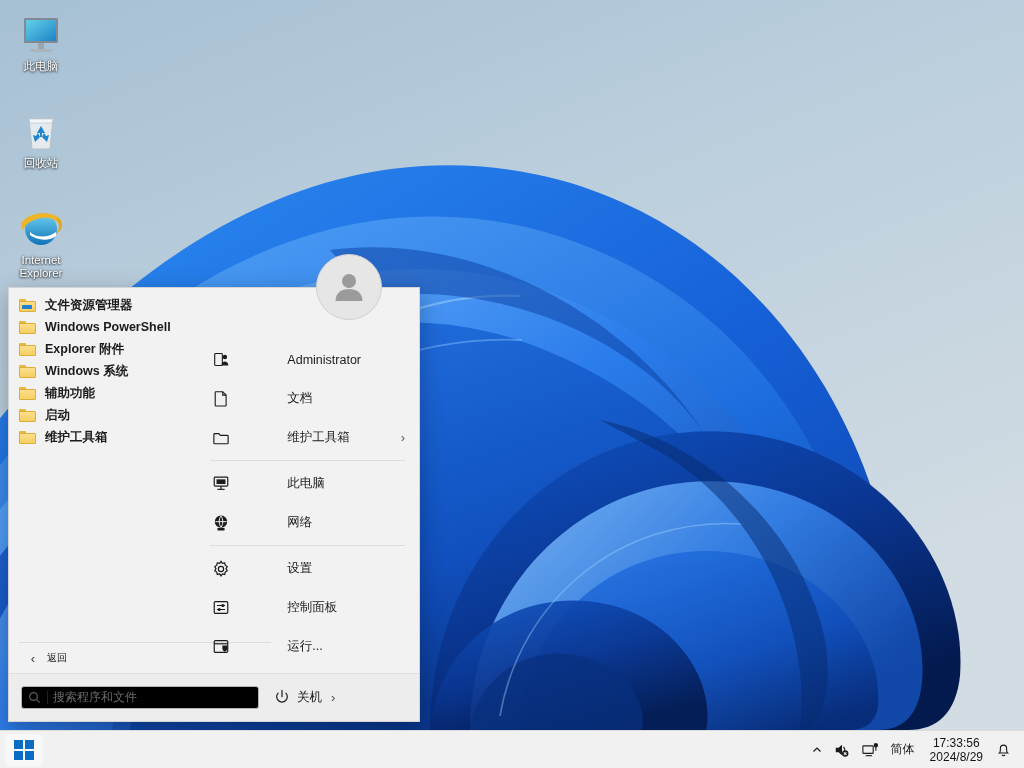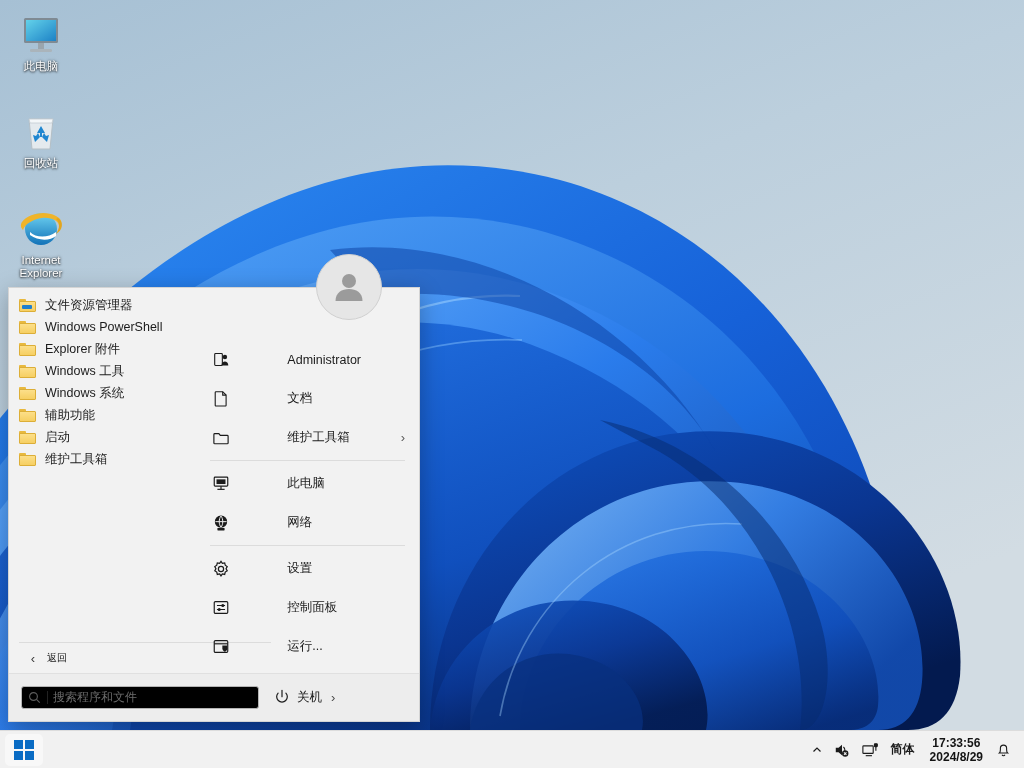--- a/index.html
+++ b/index.html
@@ -21,21 +21,21 @@
     text-shadow:0 0 3px rgba(0,0,0,.75),0 1px 2px rgba(0,0,0,.65); word-break:break-word; }
 
   
   #startmenu { position:absolute; left:8px; top:287px; width:412px; height:435px;
     background:#f2f2f2; border:1px solid #d4d4d4;
     box-shadow:0 6px 22px rgba(0,0,0,.28); display:flex; flex-direction:column; }
   #menu-body { flex:1; display:flex; position:relative; min-height:0; }
 
   
   #prog-list { width:252px; padding:6px 0 0 0; }
-  .prog-item { display:flex; align-items:center; height:22px; padding:0 8px 0 10px; cursor:default; }
+  .prog-item { display:flex; align-items:center; height:22px; padding:0 8px 0 10px; cursor:default;font-weight:bold; }
   .prog-item .pi-icon { width:18px; height:15px; margin-right:8px; flex:none; position:relative; }
   .prog-item .pi-label { font-size:12.5px; color:#1b1b1b; white-space:nowrap; }
 
   .folder { position:absolute; left:0; top:1px; width:17px; height:13px; }
   .folder .tab  { position:absolute; left:0; top:0; width:7px; height:3px;
     background:#e8b93f; border-radius:1px 1px 0 0; }
   .folder .body { position:absolute; left:0; top:2px; width:17px; height:11px;
     background:linear-gradient(180deg,#fcdf8a 0%,#f6cf62 100%);
     border:1px solid #dcae37; border-radius:1px; }
   .folder .band { position:absolute; left:3px; top:6px; width:10px; height:4px;
@@ -81,21 +81,21 @@
 
   
   #taskbar { position:absolute; left:0; bottom:0; width:1024px; height:38px;
     background:#f1f1f1; border-top:1px solid #dcdcdc; display:flex; align-items:center; }
   #start-btn { margin-left:5px; width:38px; height:32px; border-radius:5px; background:#f8f8f8;
     display:flex; align-items:center; justify-content:center; cursor:default; }
   .win-logo { display:grid; grid-template-columns:9px 9px; grid-template-rows:9px 9px;
     gap:2px; }
   .win-logo i { background:#0a6cc4; display:block; }
 
-  #tray { margin-left:auto; display:flex; align-items:center; height:38px; padding-right:8px;font-weight:bold; }
+  #tray { margin-left:auto; display:flex; align-items:center; height:38px; padding-right:8px; }
   .tray-btn { display:flex; align-items:center; justify-content:center; height:30px;
     padding:0 5px; cursor:default; border-radius:3px; color:#1b1b1b; }
   #ime { font-size:12px; color:#1b1b1b; padding:0 7px; }
   #clock { text-align:center; line-height:14px; padding:0 8px; cursor:default; border-radius:3px; }
   #clock div { font-size:12px; color:#141414; }
 </style>
 </head>
 <body>
 
 <div id="screen">
@@ -255,29 +255,20 @@
         <div class="prog-item">
           <span class="pi-icon">
             <span class="folder">
                 <span class="tab"></span>
                 <span class="body"></span>
               </span>
           </span>
           <span class="pi-label">Explorer 附件</span>
         </div>
 
-        <div class="prog-item">
-          <span class="pi-icon">
-            <span class="folder">
-                <span class="tab"></span>
-                <span class="body"></span>
-              </span>
-          </span>
-          <span class="pi-label">Windows 工具</span>
-        </div>
 
         <div class="prog-item">
           <span class="pi-icon">
             <span class="folder">
                 <span class="tab"></span>
                 <span class="body"></span>
               </span>
           </span>
           <span class="pi-label">Windows 系统</span>
         </div>

